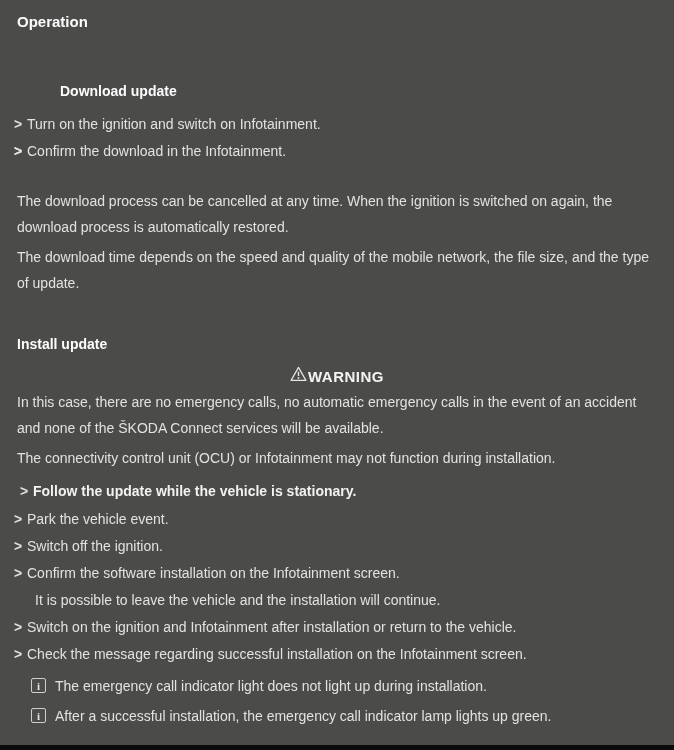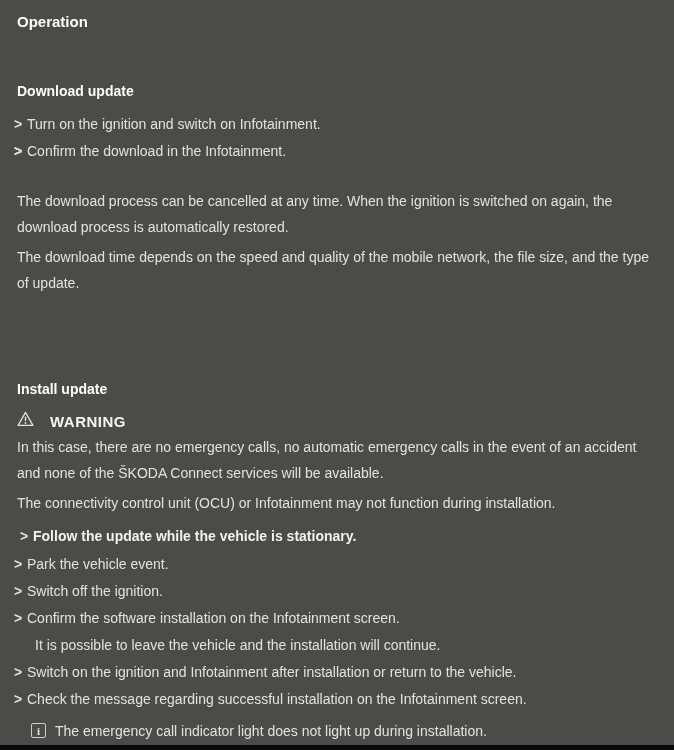--- a/index.html
+++ b/index.html
@@ -20,22 +20,22 @@
     line-height: 17px;
     font-weight: bold;
     color: #fdfdfd;
   }
   .h-sub {
     font-size: 14px;
     line-height: 16px;
     font-weight: bold;
     color: #fdfdfd;
   }
-  .h-download { margin-top: 53px; }
-  .h-install  { margin-top: 85px; }
+  .h-download { margin-top: 53px; margin-left: 43px; }
+  .h-install  { margin-top: 40px; }
 
   ul.steps {
     list-style: none;
     margin-top: 16px;
     margin-left: -3px;
   }
   ul.steps li {
     position: relative;
     padding-left: 13px;
     font-size: 14px;
@@ -64,23 +64,24 @@
     line-height: 26px;
     max-width: 640px;
     margin-top: 4px;
     color: #e2e2e0;
   }
   p.first-par { margin-top: 28px; }
 
   .warning-head {
     display: flex;
     align-items: center;
-    gap: 16px;
+    gap: 1px;
     margin-top: 15px;
     height: 18px;
+    justify-content: center;
   }
   .warning-head .w-label {
     font-size: 15px;
     font-weight: bold;
     letter-spacing: 0.5px;
     color: #f5f5f3;
   }
   .warning-par { margin-top: 0; }
   .warning-par2 { margin-top: 1px; }
 

